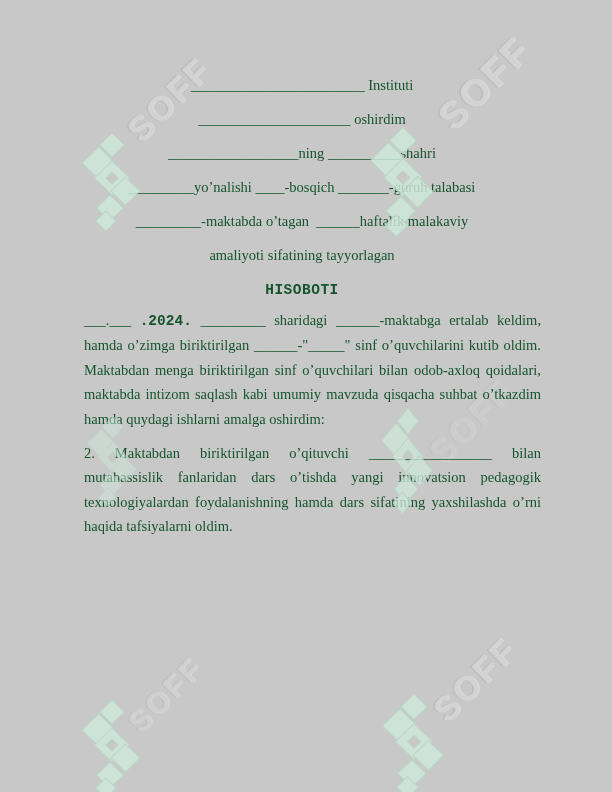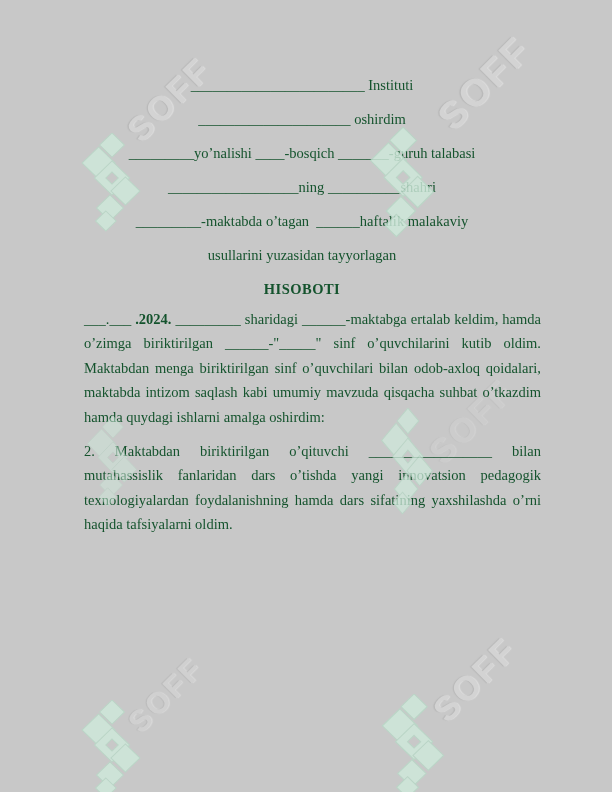--- a/index.html
+++ b/index.html
@@ -19,21 +19,21 @@
     z-index:1;
     padding:73px 71px 0 63px;
     font-size:14.5px;
     line-height:24.5px;
     color:#1f1f1f;
   }
   .doc-content p{margin:0 0 9.5px 0;}
   p.center{text-align:center;}
   p.justify{text-align:justify;margin-left:21px;}
   p.doc-title{text-align:center;font-weight:bold;margin-bottom:5px;letter-spacing:.5px;}
-  .run-b{font-weight:bold;}
+  .run-b{font-weight:bold;font-family:Liberation Mono, monospace;}
   
   .wm-soff{
     position:absolute;
     z-index:0;
     transform:rotate(-45deg);
     transform-origin:center;
     font-family:"Liberation Sans","DejaVu Sans",sans-serif;
     font-weight:bold;
     letter-spacing:3px;
     color:var(--soff-gray,#d3d3d3);
@@ -56,24 +56,24 @@
 
   <div class="wm-soff" style="left:118px;top:80px;font-size:34px;">SOFF</div>
   <div class="wm-soff" style="left:428px;top:62px;font-size:38px;">SOFF</div>
   <div class="wm-soff" style="left:420px;top:402px;font-size:34px;opacity:.45;">SOFF</div>
   <div class="wm-soff" style="left:120px;top:678px;font-size:30px;opacity:.8;">SOFF</div>
   <div class="wm-soff" style="left:424px;top:660px;font-size:34px;">SOFF</div>
 
   <main class="doc-content" id="doc-content" style="color: #14532d;">
       <p class="center"><span>________________________ Instituti</span></p>
       <p class="center"><span>_____________________ oshirdim</span></p>
+      <p class="center"><span>__________________ning __________shahri</span></p>
       <p class="center"><span>_________yo’nalishi ____-bosqich _______-guruh talabasi</span></p>
-      <p class="center"><span>__________________ning __________shahri</span></p>
       <p class="center"><span>_________-maktabda o’tagan &nbsp;______haftalik malakaviy</span></p>
-      <p class="center"><span>usullarini yuzasidan tayyorlagan</span></p>
+      <p class="center"><span>amaliyoti sifatining tayyorlagan</span></p>
       <p class="doc-title"><span class="run-b">HISOBOTI</span></p>
       <p class="justify"><span>___.___ </span><span class="run-b">.2024.</span><span> _________ sharidagi ______-maktabga ertalab keldim, hamda o’zimga biriktirilgan ______-"_____" sinf o’quvchilarini kutib oldim. Maktabdan menga biriktirilgan sinf o’quvchilari bilan odob-axloq qoidalari, maktabda intizom saqlash kabi umumiy mavzuda qisqacha suhbat o’tkazdim hamda quydagi ishlarni amalga oshirdim:</span></p>
       <p class="justify"><span>2. Maktabdan biriktirilgan o’qituvchi _________________ bilan mutahassislik fanlaridan dars o’tishda yangi innovatsion pedagogik texnologiyalardan foydalanishning hamda dars sifatining yaxshilashda o’rni haqida tafsiyalarni oldim.</span></p>
     </main>
 
   <div class="wm-logo" style="left:78px;top:133px;width:66px;height:100px;">
       <svg viewBox="0 0 64 100" preserveAspectRatio="none">
     <g class="logo-fill" stroke-width="1" fill="#cfe9db" stroke="#b7d8c6">
       <path d="M33 0 L45 12 L33 24 L21 12 Z"></path>
       <path d="M20 14 L36 30 L20 46 L4 30 Z"></path>

